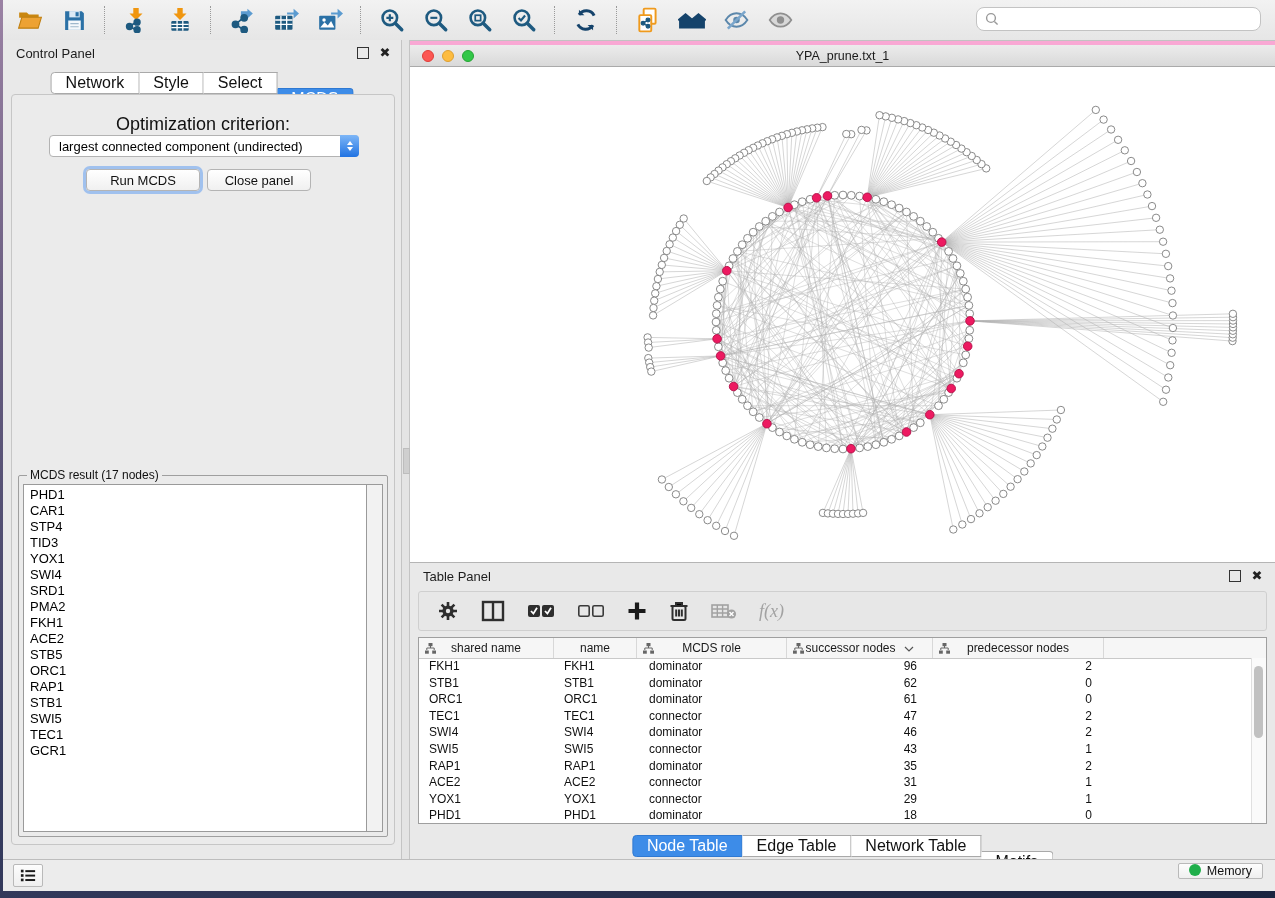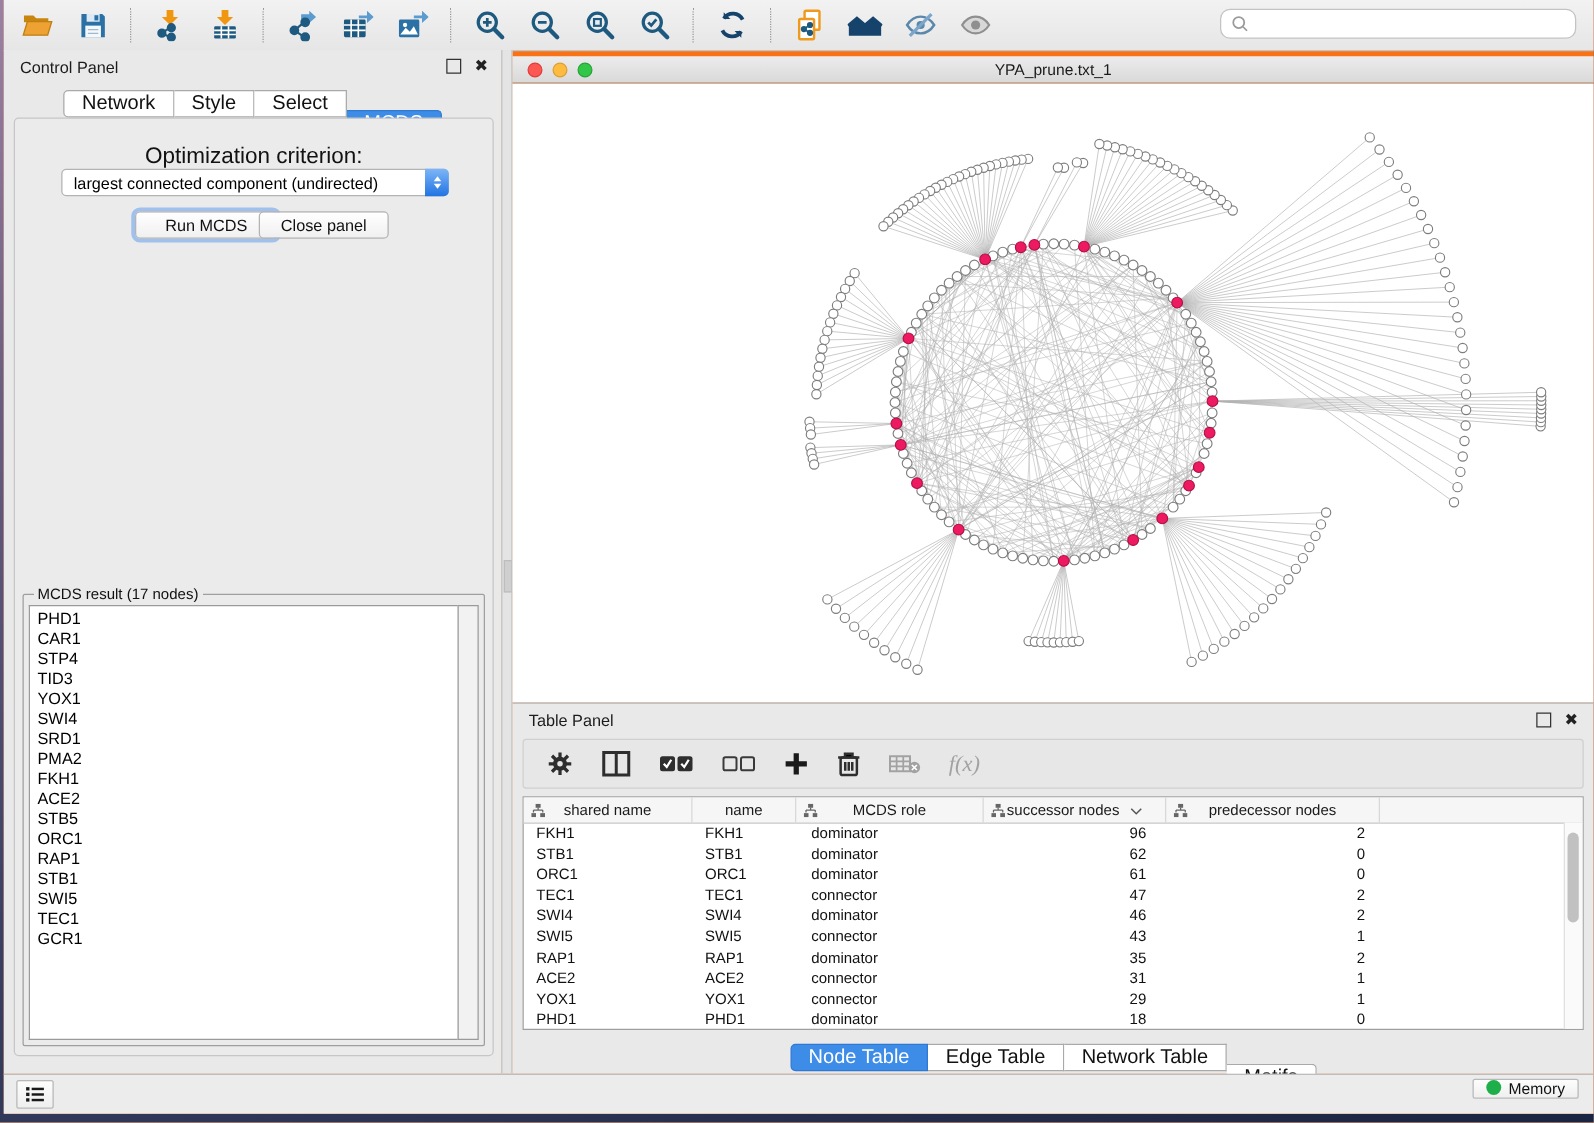--- a/index.html
+++ b/index.html
@@ -1,21 +1,21 @@
 <!DOCTYPE html>
 <html><head>
 <meta charset="utf-8">
 <style>
   html,body{margin:0;padding:0;}
   body{
     width:1275px;height:898px;position:relative;overflow:hidden;
     font-family:"Liberation Sans","DejaVu Sans",sans-serif;
     background:linear-gradient(160deg,#9b82a4 0%,#6b5f82 22%,#3a3f63 55%,#1b2440 100%);
   }
-  .app{position:absolute;left:3px;top:0;width:1272px;height:891px;background:#f97316;}
+  .app{position:absolute;left:3px;top:0;width:1272px;height:891px;background:#f9a8d4;}
   
   .toolbar{position:absolute;left:0;top:0;right:0;height:40px;background:linear-gradient(#f2f2f2,#e6e6e6);
     border-bottom:1px solid #c2c2c2;display:flex;align-items:center;}
   .tbtn{background:none;border:none;padding:0;margin:0 7px;width:30px;height:30px;display:flex;
     align-items:center;justify-content:center;cursor:default;}
   .tbtn:first-child{margin-left:12px;}
   .tsep{width:1px;height:28px;border-left:1px dotted #9a9a9a;margin:0 8px;}
   .search{position:absolute;right:14px;top:7px;width:285px;height:24px;background:#fff;
     border:1px solid #c3c3c3;border-radius:8px;display:flex;align-items:center;padding:0 8px;box-sizing:border-box;}
   .search input{border:none;outline:none;flex:1;font-size:12px;background:transparent;margin-left:6px;}
@@ -40,21 +40,21 @@
     border-radius:4px;font-size:13px;display:flex;align-items:center;box-sizing:border-box;}
   .cselect .val{flex:1;padding-left:9px;white-space:nowrap;}
   .stepper{width:19px;height:22px;margin-right:-1px;border-radius:0 4px 4px 0;
     background:linear-gradient(#7db6f7,#2173e2);display:flex;flex-direction:column;align-items:center;justify-content:center;}
   .stepper i{display:block;width:0;height:0;border-left:3.5px solid transparent;border-right:3.5px solid transparent;}
   .stepper .up{border-bottom:4px solid #fff;margin-bottom:2px;}
   .stepper .dn{border-top:4px solid #fff;}
   .btnrow{position:absolute;top:74px;left:0;right:0;height:22px;}
   .pbtn{position:absolute;height:22px;background:linear-gradient(#ffffff,#f0f0f0);border:1px solid #b4b4b4;
     border-radius:4px;font-size:13px;font-family:inherit;color:#111;}
-  .pbtn.run{left:96px;width:114px;box-shadow:0 0 0 3px rgba(110,165,240,.6);}
+  .pbtn.run{left:74px;width:114px;box-shadow:0 0 0 3px rgba(110,165,240,.6);}
   .pbtn.closep{left:195px;width:104px;}
   .result{position:absolute;left:6px;right:6px;top:373px;bottom:7px;border:1px solid #9f9f9f;
     border-radius:2px;margin:0;padding:0;}
   .result legend{font-size:12px;color:#111;margin-left:8px;padding:0 3px;}
   .rlist{position:absolute;left:4px;right:19px;top:2px;bottom:4px;background:#fff;border:1px solid #9a9a9a;
     border-right:none;font-size:13px;line-height:16px;padding:2px 0 0 6px;overflow:hidden;}
   .rscroll{position:absolute;right:4px;top:2px;bottom:4px;width:15px;background:#f2f2f2;border:1px solid #9a9a9a;}
   
   .vsplit{position:absolute;left:398px;top:40px;width:9px;height:819px;background:#e4e4e4;
     border-left:1px solid #c4c4c4;border-right:1px solid #c4c4c4;box-sizing:border-box;}

